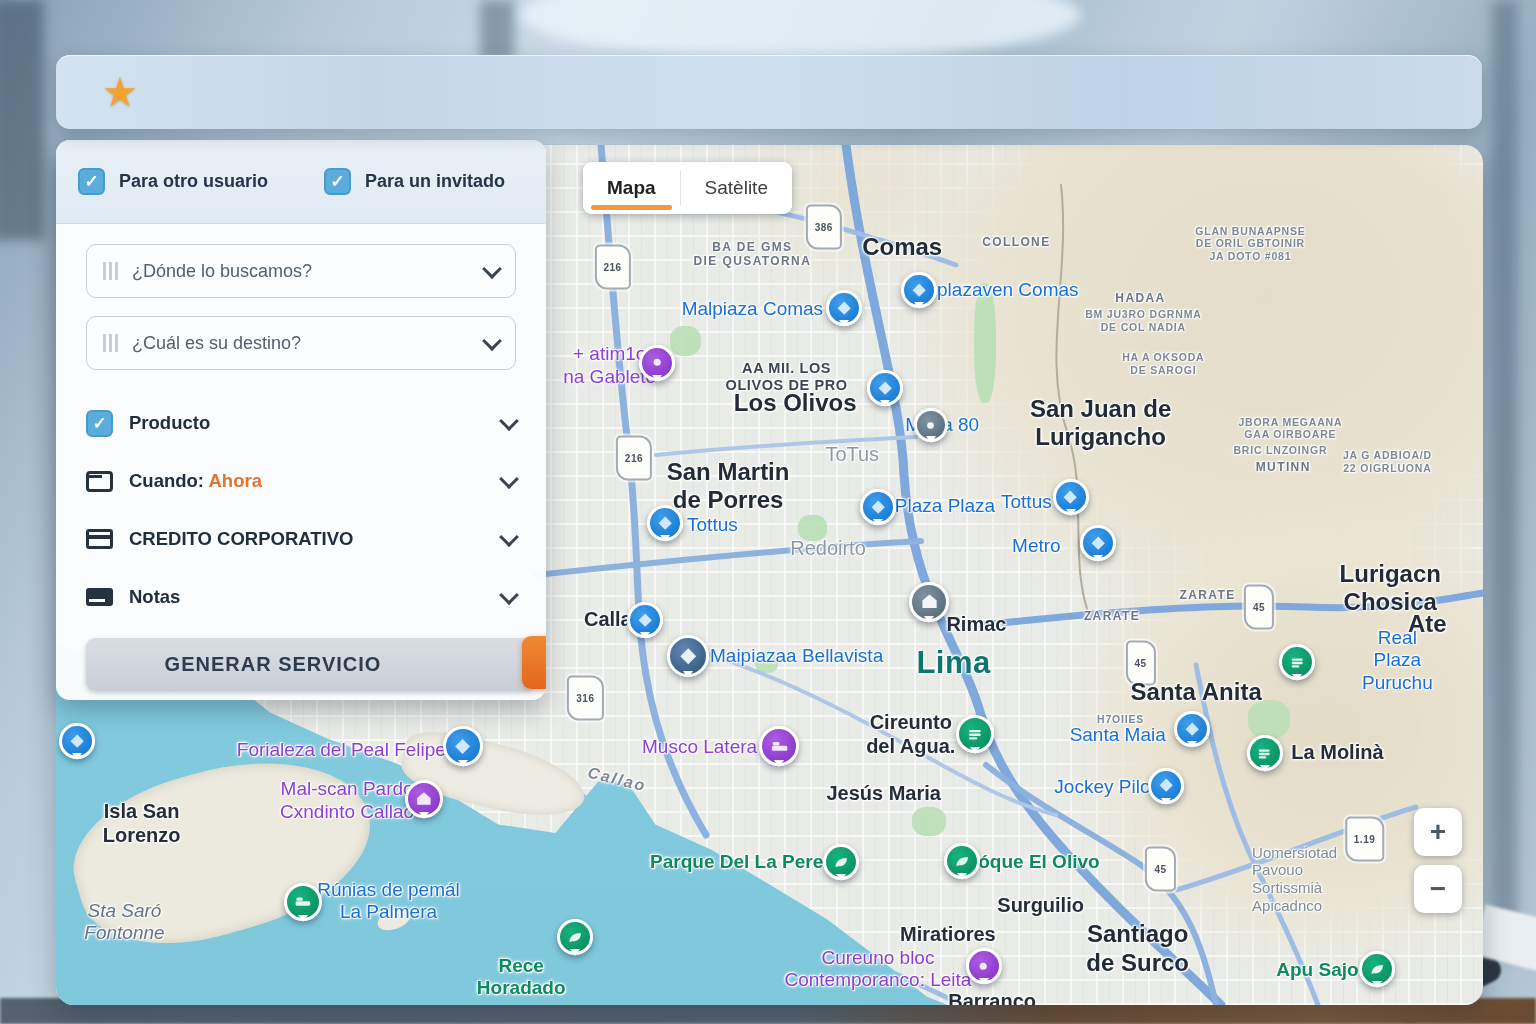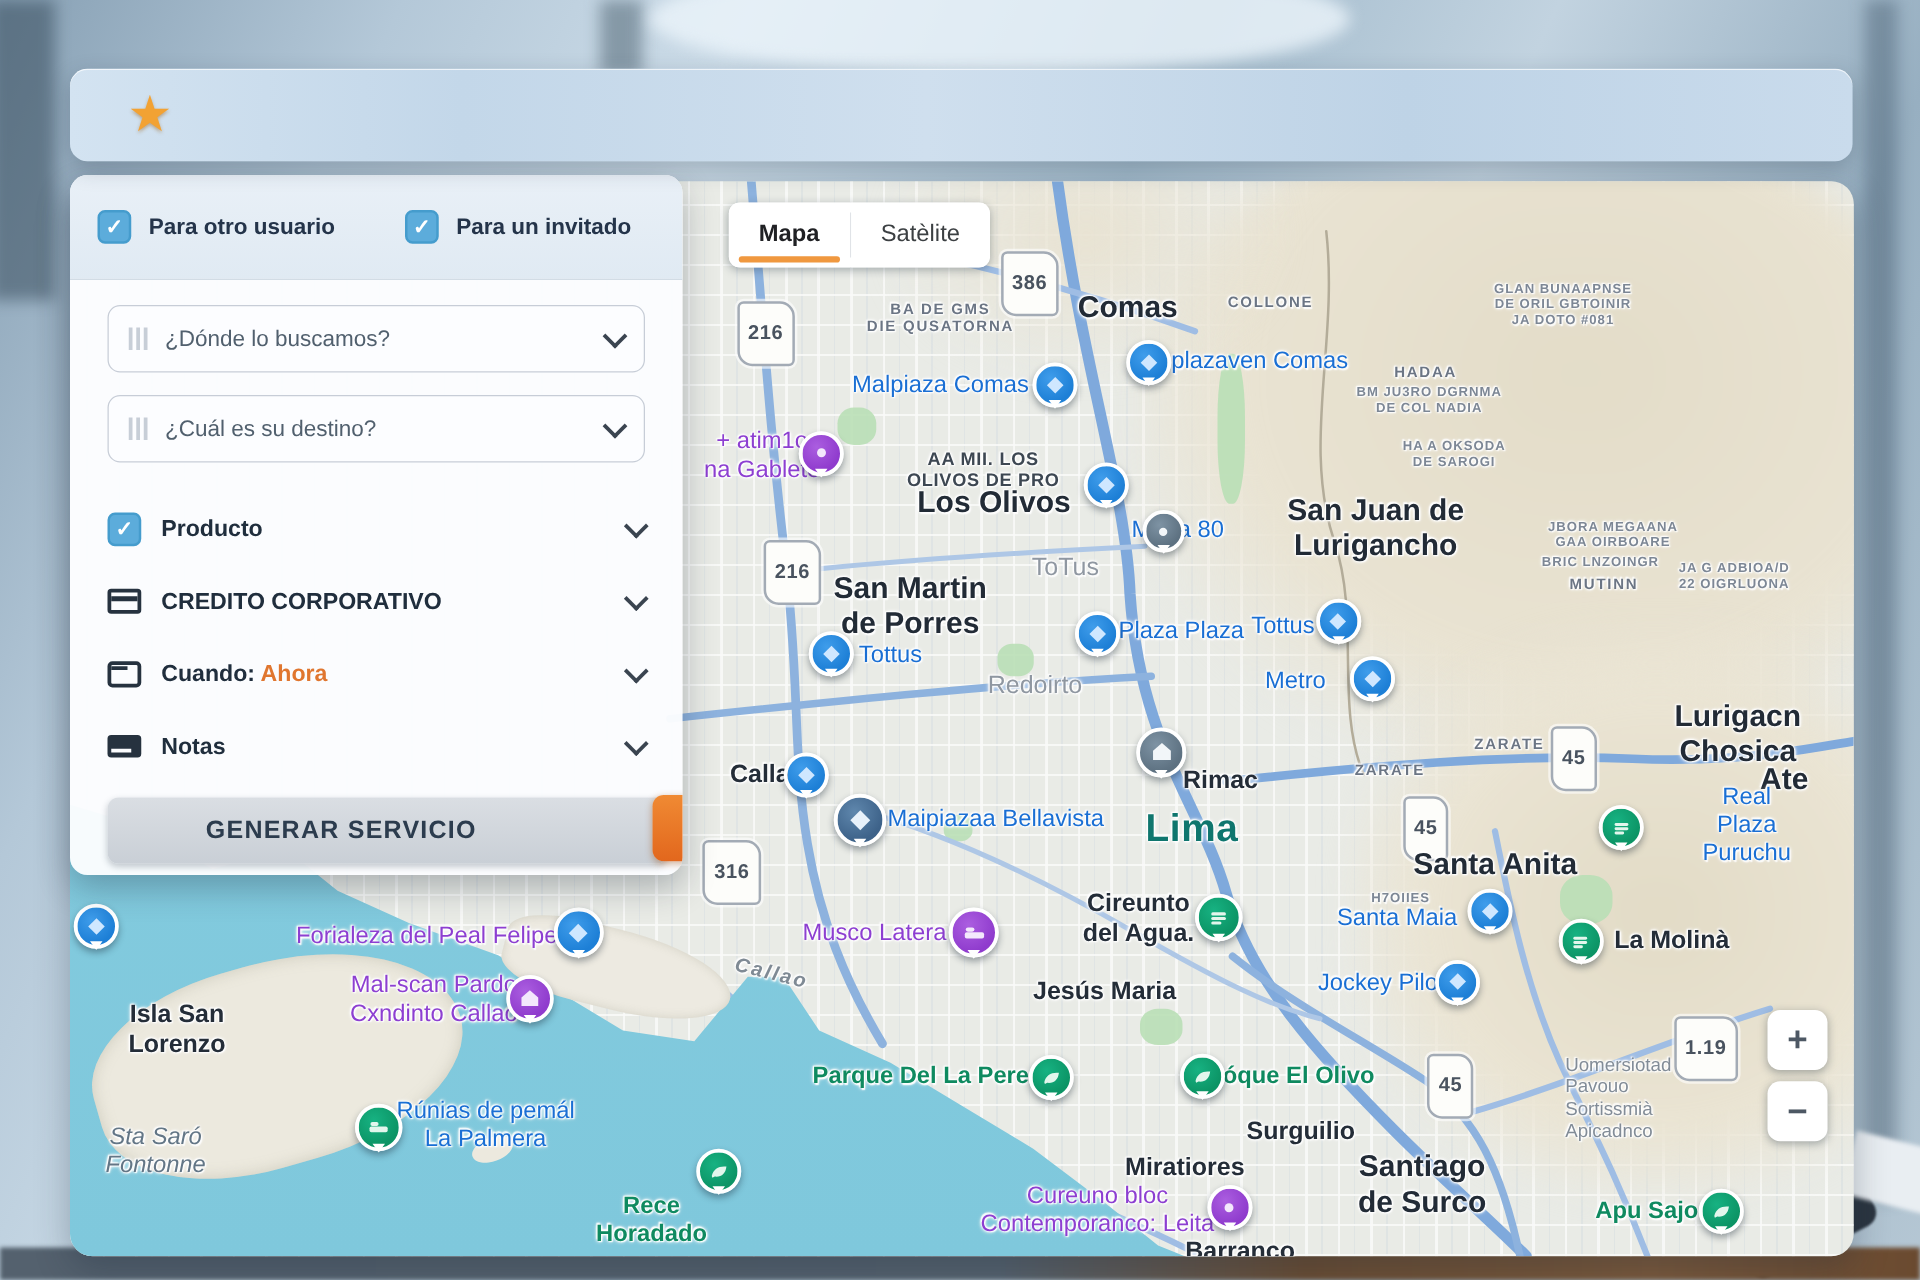--- a/index.html
+++ b/index.html
@@ -71,21 +71,21 @@
   .mk .glyph{position:absolute;inset:0;display:flex;align-items:center;justify-content:center;}
   .mk .glyph svg{width:68%;height:68%;}
   .c-blue{background:radial-gradient(circle at 38% 32%,#3f9deb,#1d7fd6 70%);} .c-blue svg{fill:#cfe7ff;}
   .c-darkblue{background:radial-gradient(circle at 38% 32%,#5f87ad,#3d6289 70%);} .c-darkblue svg{fill:#e8f1fa;}
   .c-green{background:radial-gradient(circle at 38% 32%,#17b282,#0c9465 70%);} .c-green svg{fill:#e2f6ec;}
   .c-purple{background:radial-gradient(circle at 38% 32%,#ab5ee0,#8f3bcd 70%);} .c-purple svg{fill:#f3e8fc;}
   .c-slate{background:radial-gradient(circle at 38% 32%,#7e93a4,#5d7181 70%);} .c-slate svg{fill:#f2f6f9;}
 
   
   .shield{position:absolute;transform:translate(-50%,-50%);background:#fdfdfa;border:2px solid #a3abb5;
-    border-radius:5px 12px 5px 12px;color:#49535f;font-size:16px;font-weight:700;padding:15px 7px;
+    border-radius:5px 12px 5px 12px;color:#49535f;font-size:10px;font-weight:700;padding:15px 7px;
     box-shadow:0 0 0 2px rgba(255,255,255,.6);letter-spacing:.5px;}
 
   
   .maptype{position:absolute;left:527px;top:17px;height:52px;background:#fff;border-radius:9px;
     box-shadow:0 2px 8px rgba(30,45,60,.35);display:flex;align-items:stretch;overflow:hidden;}
   .maptab{border:none;background:#fff;padding:0 24px;font-size:19px;color:#3c4043;cursor:pointer;
     font-family:"Liberation Sans",sans-serif;position:relative;}
   .maptab.active{font-weight:700;color:#202124;}
   .maptab.active::after{content:"";position:absolute;left:8px;right:8px;bottom:4px;height:5px;border-radius:3px;background:#f0983f;}
   .tabdiv{width:1px;background:#e0e3e7;margin:8px 0;}
@@ -496,27 +496,27 @@
         <span class="dragdots"></span>
         <input readonly="" placeholder="¿Cuál es su destino?" style="">
         <span class="chev"></span>
       </div>
       <div class="prow" style="margin-top:24px">
         <span class="cb">✓</span>
         <span class="lbl">Producto</span>
         <span class="chev"></span>
       </div>
       <div class="prow">
+        <span class="icon-window"></span>
+        <span class="lbl"><span>Cuando:</span> <span class="orange">Ahora</span></span>
+        <span class="chev"></span>
+      </div>
+      <div class="prow">
         <span class="icon-card"></span>
         <span class="lbl">CREDITO CORPORATIVO</span>
-        <span class="chev"></span>
-      </div>
-      <div class="prow">
-        <span class="icon-window"></span>
-        <span class="lbl"><span>Cuando:</span> <span class="orange">Ahora</span></span>
         <span class="chev"></span>
       </div>
       <div class="prow">
         <span class="icon-note"></span>
         <span class="lbl">Notas</span>
         <span class="chev"></span>
       </div>
       <button class="genbtn">GENERAR SERVICIO</button>
       <button class="genarrow" style="position:absolute;left:466px;top:496px;">❯</button>
     </div>

